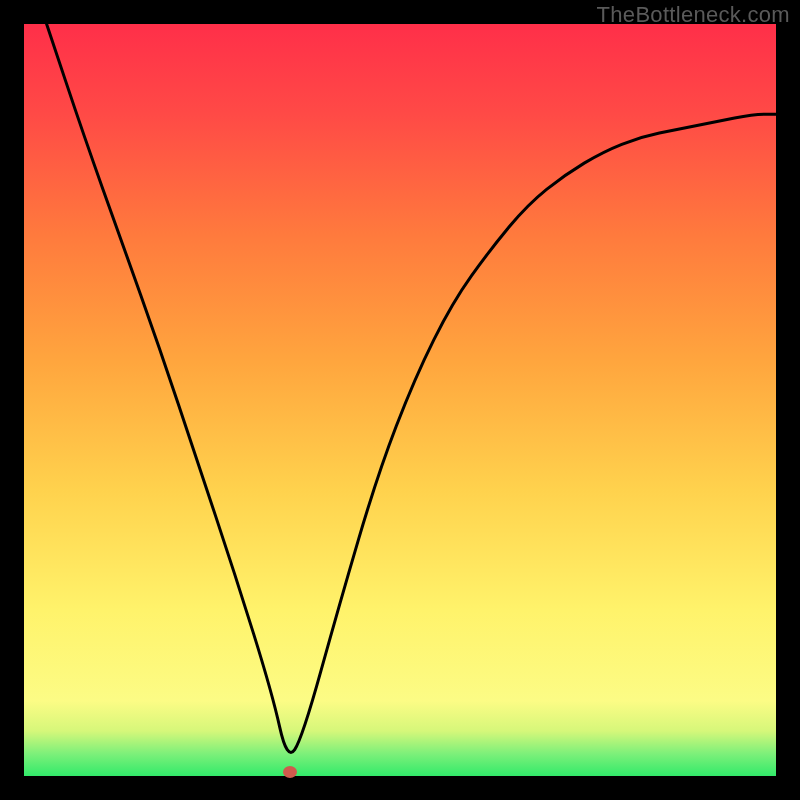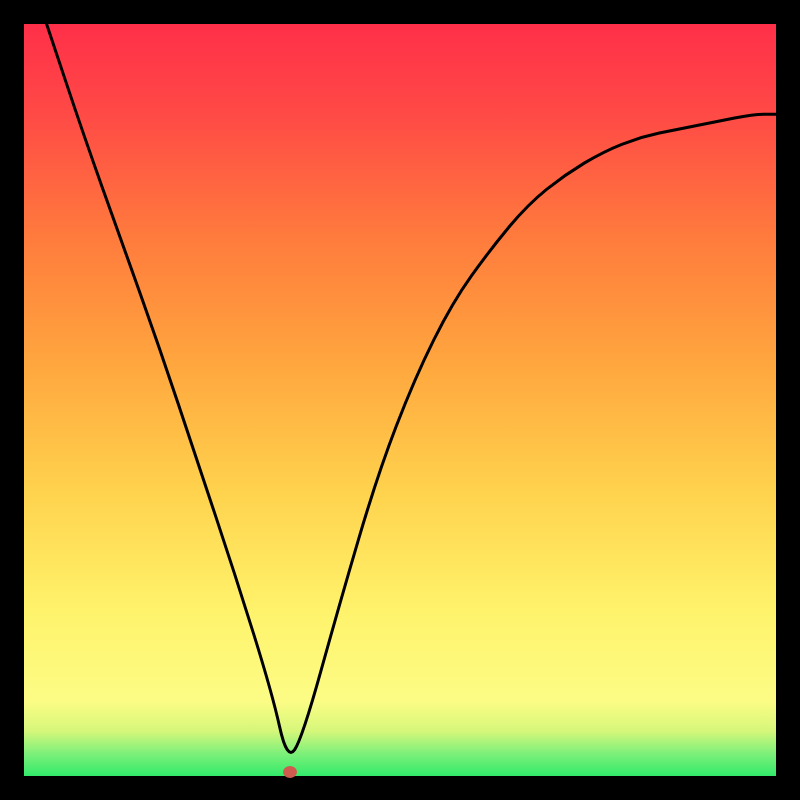--- a/index.html
+++ b/index.html
@@ -58,19 +58,20 @@
     height: 12px;
     background: #cf5a4d;
     border-radius: 50%;
     transform: translate(-50%, -50%);
   }
 </style>
 </head>
 <body>
 
 <div class="frame">
+  <div class="watermark">TheBottleneck.com</div>
   <div class="plot-area">
     <svg class="curve" viewBox="0 0 752 752" preserveAspectRatio="none">
       <path fill="none" stroke="#000" stroke-width="3" stroke-linecap="round" d="M 22.6 0.0 Q 22.6 0.0 41.4 56.4 Q 60.2 112.8 79.0 165.4 Q 97.8 218.1 116.6 270.7 Q 135.4 323.4 154.2 379.8 Q 173.0 436.2 191.8 492.6 Q 210.6 549.0 229.4 609.1 Q 248.2 669.3 255.7 703.1 Q 263.2 737.0 270.7 725.7 Q 278.2 714.4 297.0 646.7 Q 315.8 579.0 334.6 515.1 Q 353.4 451.2 372.2 402.3 Q 391.0 353.4 409.8 315.8 Q 428.6 278.2 447.4 251.9 Q 466.2 225.6 485.0 203.0 Q 503.8 180.5 522.6 165.4 Q 541.4 150.4 560.2 139.1 Q 579.0 127.8 597.8 120.3 Q 616.6 112.8 635.4 109.0 Q 654.2 105.3 673.0 101.5 Q 691.8 97.8 710.6 94.0 Q 729.4 90.2 740.7 90.2 T 752.0 90.2"></path>
     </svg>
     <div class="marker" style="left: 266px; top: 748px; background: rgb(207, 90, 77);"></div>
   </div>
 </div>
 
 </body></html>

